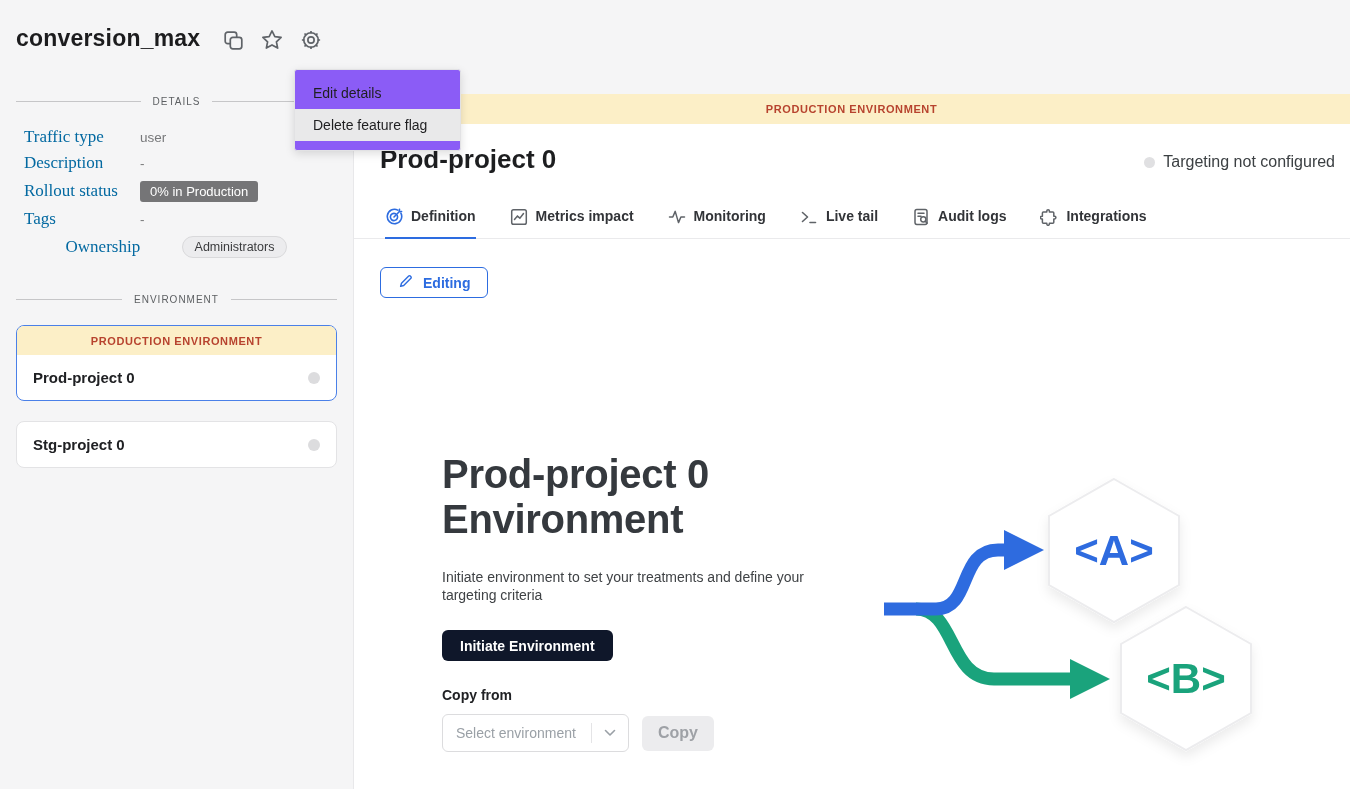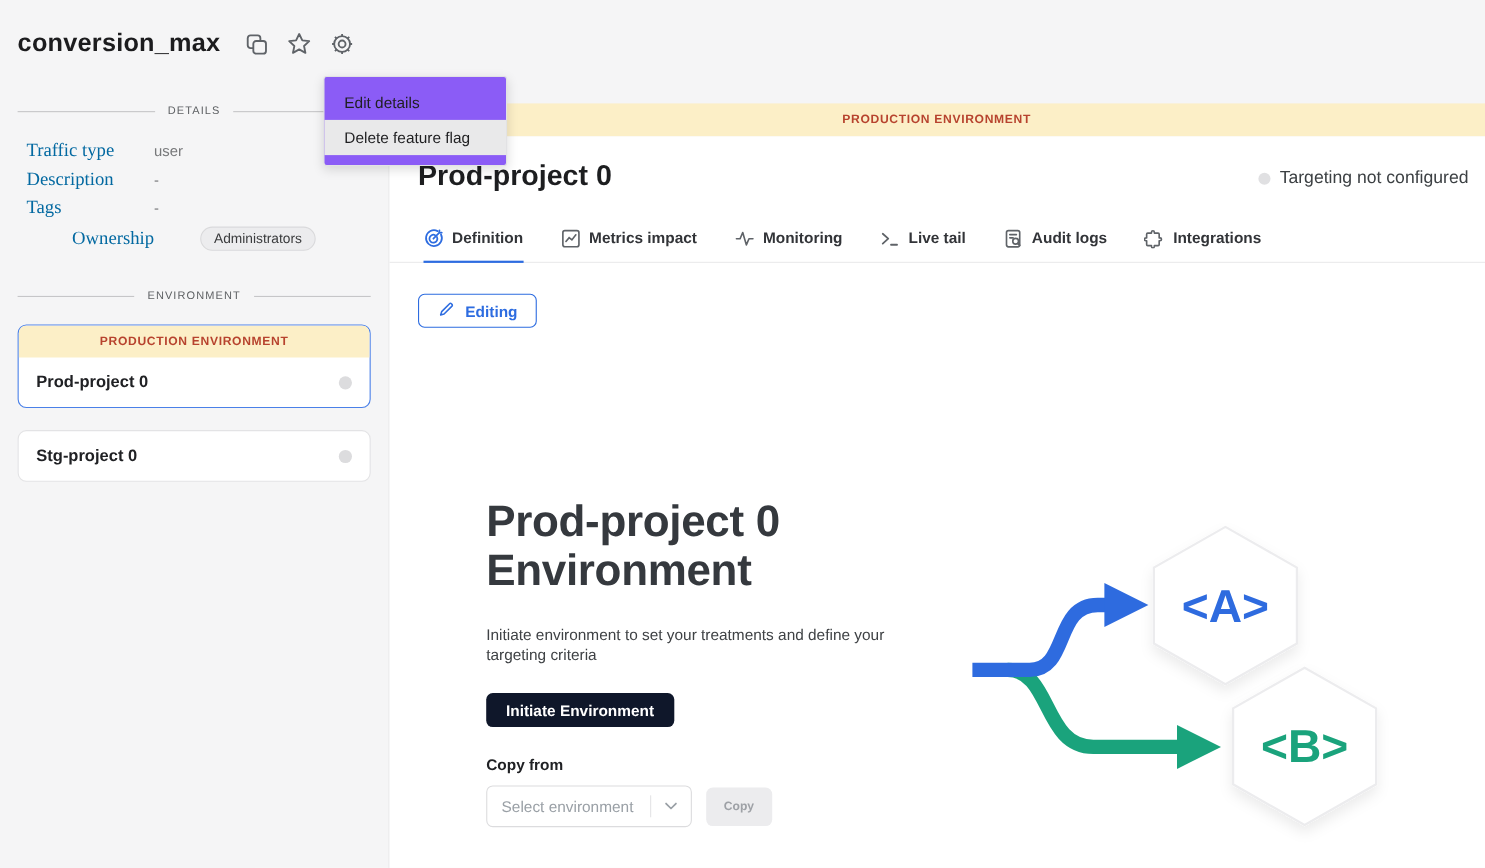--- a/index.html
+++ b/index.html
@@ -62,21 +62,21 @@
   .cta { margin-top:26px; display:inline-block; background:#0f172a; color:#fff; border:none; border-radius:6px;
          font-size:14px; font-weight:bold; padding:8px 18px; height:31px; cursor:pointer; font-family:inherit; }
   .copy-from { margin-top:26px; font-size:14px; font-weight:bold; color:#202124; }
   .select-row { margin-top:11px; display:flex; align-items:center; }
   .select { width:187px; height:38px; border:1px solid #dcdcde; border-radius:6px; background:#fff;
             display:flex; align-items:center; cursor:pointer; }
   .select .ph { flex:1; padding-left:13px; font-size:14px; color:#9aa0a6; }
   .select .sep { width:1px; height:20px; background:#e4e4e6; }
   .select .chev { width:36px; display:flex; align-items:center; justify-content:center; color:#9aa0a6; }
   .copy-btn { margin-left:13px; background:#ececee; color:#9ea1a6; border:none; border-radius:6px;
-              font-size:11px; font-weight:bold; padding:8px 16px; height:35px; cursor:default; font-family:inherit; }
+              font-size:16px; font-weight:bold; padding:8px 16px; height:35px; cursor:default; font-family:inherit; }
 
   .illus { position:absolute; left:502px; top:333px; }
 </style>
 </head>
 <body>
 
 <div class="page-title">conversion_max</div>
 <div class="header-icons">
   <span class="hicon">
     <svg width="21" height="21" viewBox="0 0 21 21" fill="none" stroke="#5f6368" stroke-width="1.7">
@@ -111,20 +111,24 @@
   </div>
   <div class="detail-rows">
     <div class="drow">
       <span class="lbl">Traffic type</span>
       <span class="val">user</span>
     </div>
     <div class="drow">
       <span class="lbl">Description</span>
       <span class="val">-</span>
     </div>
+    <div class="drow" style="min-height:30px;">
+      <span class="lbl">Rollout status</span>
+      <span class="badge">0% in Production</span>
+    </div>
     <div class="drow">
       <span class="lbl">Tags</span>
       <span class="val">-</span>
     </div>
     <div class="drow" style="min-height:30px;justify-content:center;">
       <span class="lbl">Ownership</span>
       <span class="pill">Administrators</span>
     </div>
   </div>
 

